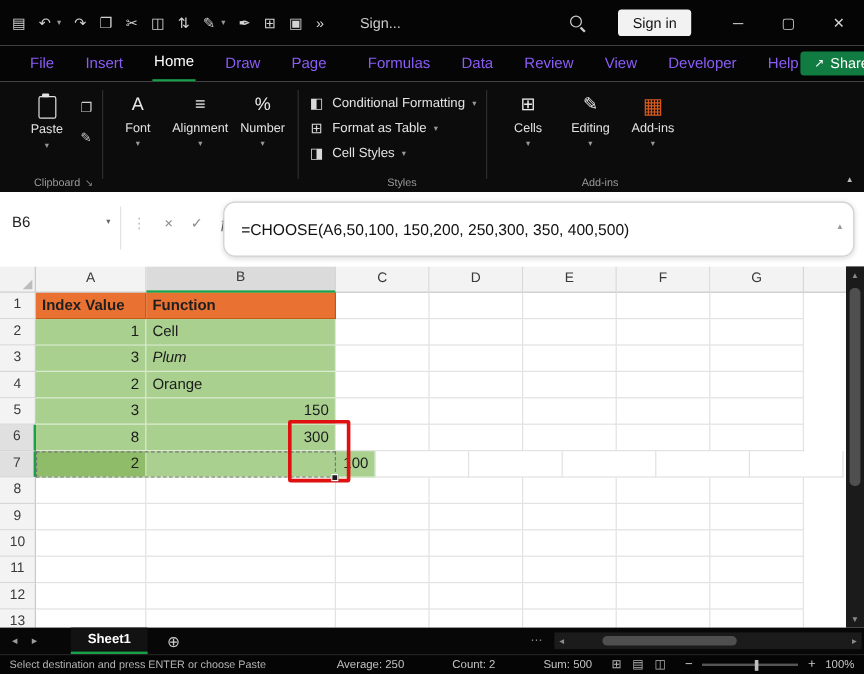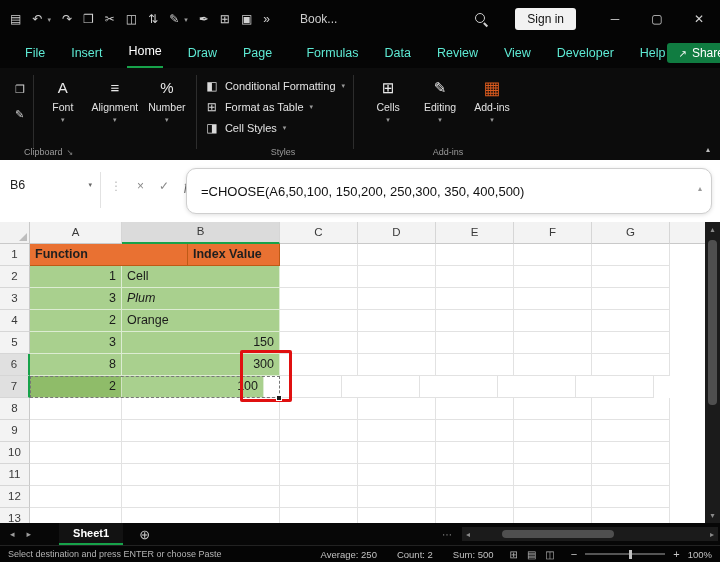--- a/index.html
+++ b/index.html
@@ -19,21 +19,21 @@
   .tb-spacer{flex:1;}
   .search-icon{position:relative;width:15px;height:15px;display:inline-block;margin-right:26px;}
   .search-icon::before{content:"";position:absolute;left:1px;top:1px;width:8px;height:8px;border:1.5px solid #cfcfcf;border-radius:50%;}
   .search-icon::after{content:"";position:absolute;left:10px;top:10px;width:5px;height:1.5px;background:#cfcfcf;transform:rotate(45deg);transform-origin:left center;}
   .signin-btn{background:#f2f2f2;color:#111;font-size:12px;padding:4px 12px;border-radius:3px;margin-right:18px;}
   .win-btn{width:42px;height:38px;display:flex;align-items:center;justify-content:center;color:#d2d2d2;font-size:12px;}
 
   
   .menubar{position:absolute;top:38px;left:0;right:0;height:30px;background:#050505;display:flex;align-items:stretch;padding-left:24px;}
   #menu-items{display:flex;gap:24px;}
-  .menu-item{font-size:12.5px;color:#5eead4;line-height:30px;padding:0 1px;}
+  .menu-item{font-size:12.5px;color:#8b5cf6;line-height:30px;padding:0 1px;}
   .menu-item.active{color:#fff;border-bottom:2.5px solid var(--green);line-height:27px;}
   .share-btn{margin-left:auto;align-self:center;margin-right:12px;background:var(--share-green);color:#fff;font-size:12px;padding:3px 12px;border-radius:3px;display:flex;align-items:center;gap:5px;}
   .share-arrow{font-size:10px;}
 
   
   .ribbon{position:absolute;top:68px;left:0;right:0;height:92px;background:#0c0c0c;display:flex;align-items:flex-start;padding:5px 6px 0 8px;}
   .rgroup{position:relative;height:87px;padding:0 5px;}
   .rgroup-label{position:absolute;bottom:3px;left:16px;right:0;text-align:center;font-size:9px;color:#9a9a9a;}
   .launcher{font-size:8px;color:#8a8a8a;margin-left:4px;}
   .rdivider{width:1px;height:74px;background:#2d2d2d;margin:2px 3px 0 3px;}
@@ -102,21 +102,21 @@
   .tab-dots{color:#8a8a8a;font-size:10px;margin-right:10px;}
   .h-scroll{width:256px;height:14px;background:#1B1B1B;display:flex;align-items:center;margin-right:2px;}
   .h-scroll .arr{font-size:8px;color:#8a8a8a;padding:0 4px;}
   .h-track{flex:1;position:relative;height:14px;}
   .h-thumb{position:absolute;left:28px;top:3px;width:112px;height:8px;background:#4F4F4F;border-radius:4px;}
 
   
   .statusbar{position:absolute;top:545px;left:0;right:0;height:17px;background:#050505;border-top:1px solid #222;display:flex;align-items:center;padding:0 8px;gap:16px;font-size:9px;color:#b5b5b5;}
   .sb-msg{white-space:nowrap;}
   .sb-spacer{flex:1;}
-  #status-stats{display:flex;gap:20px;font-size:9.5px;color:#c2c2c2;white-space:nowrap;}
+  #status-stats{display:flex;gap:40px;font-size:9.5px;color:#c2c2c2;white-space:nowrap;}
   #view-icons{display:flex;gap:9px;font-size:10px;color:#b5b5b5;}
   .zoom-wrap{display:flex;align-items:center;gap:8px;}
   .zoom-btn{font-size:11px;color:#c9c9c9;}
   .zoom-track{position:relative;width:80px;height:2px;background:#555;}
   .zoom-thumb{position:absolute;left:55%;top:-3.5px;width:3px;height:9px;background:#c0c0c0;}
   .zoom-level{font-size:9.5px;color:#c2c2c2;}
 </style>
 </head>
 <body>
 
@@ -132,21 +132,21 @@
         <div class="tb-icon" data-name="cut-icon">✂</div>
         <div class="tb-icon" data-name="chart-icon">◫</div>
         <div class="tb-icon" data-name="sort-icon">⇅</div>
         <div class="tb-icon" data-name="paintbrush-icon">✎</div>
         <div class="tb-icon" data-name="chevron-down-icon">▾</div>
         <div class="tb-icon" data-name="pen-icon">✒</div>
         <div class="tb-icon" data-name="table-icon">⊞</div>
         <div class="tb-icon" data-name="camera-icon">▣</div>
         <div class="tb-icon" data-name="overflow-chevron-icon">»</div>
       </div>
-    <div class="tb-title" data-name="document-title">Book...</div>
+    <div class="tb-title" data-name="document-title">Sign...</div>
     <div class="tb-spacer"></div>
     <span class="search-icon" data-name="search-icon"></span>
     <div class="signin-btn" data-name="signin-button">Sign in</div>
     <div class="win-btn" data-name="minimize-button">─</div>
     <div class="win-btn" data-name="maximize-button">▢</div>
     <div class="win-btn" data-name="close-button">✕</div>
   </div>
 
   <div class="menubar" data-name="ribbon-tabs-bar">
     <div id="menu-items">
@@ -164,20 +164,25 @@
       </div>
     <div class="share-btn" data-name="share-button">
       <span class="share-arrow" data-name="share-icon">↗</span>
       <span>Share</span>
     </div>
   </div>
 
   <div class="ribbon" data-name="ribbon">
     <div class="rgroup" data-name="clipboard-group">
       <div class="paste-area">
+        <div class="rbtn" data-name="paste-button">
+          <div class="clipboard-icon" data-name="clipboard-icon"></div>
+          <div class="rbtn-label">Paste</div>
+          <div class="rbtn-caret" data-name="chevron-down-icon">▾</div>
+        </div>
         <div class="small-stack">
           <span class="sm-icon" data-name="copy-icon">❐</span>
           <span class="sm-icon" data-name="format-painter-icon">✎</span>
         </div>
       </div>
       <div class="rgroup-label">
         <span data-name="clipboard-group-label">Clipboard</span><span class="launcher" data-name="dialog-launcher-icon">↘</span>
       </div>
     </div>
     <div class="rdivider"></div>
@@ -283,22 +288,22 @@
         <div class="row-h sel" data-name="row-header-7">7</div>
         <div class="row-h" data-name="row-header-8">8</div>
         <div class="row-h" data-name="row-header-9">9</div>
         <div class="row-h" data-name="row-header-10">10</div>
         <div class="row-h" data-name="row-header-11">11</div>
         <div class="row-h" data-name="row-header-12">12</div>
         <div class="row-h" data-name="row-header-13">13</div>
       </div>
     <div id="cells" data-name="cells-area">
         <div class="grid-row" data-name="table-row">
+          <div class="cell orange" data-name="cell-A1" style="width: 92px;">Index Value</div>
           <div class="cell orange" data-name="cell-B1" style="width: 158px;">Function</div>
-          <div class="cell orange" data-name="cell-A1" style="width: 92px;">Index Value</div>
           <div class="cell" data-name="cell-C1" style="width: 78px;"></div>
           <div class="cell" data-name="cell-D1" style="width: 78px;"></div>
           <div class="cell" data-name="cell-E1" style="width: 78px;"></div>
           <div class="cell" data-name="cell-F1" style="width: 78px;"></div>
           <div class="cell" data-name="cell-G1" style="width: 78px;"></div>
         </div>
         <div class="grid-row" data-name="table-row">
           <div class="cell green num" data-name="cell-A2" style="width: 92px;">1</div>
           <div class="cell green" data-name="cell-B2" style="width: 158px;">Cell</div>
           <div class="cell" data-name="cell-C2" style="width: 78px;"></div>
@@ -338,21 +343,21 @@
           <div class="cell green num" data-name="cell-A6" style="width: 92px;">8</div>
           <div class="cell green num" data-name="cell-B6" style="width: 158px;">300</div>
           <div class="cell" data-name="cell-C6" style="width: 78px;"></div>
           <div class="cell" data-name="cell-D6" style="width: 78px;"></div>
           <div class="cell" data-name="cell-E6" style="width: 78px;"></div>
           <div class="cell" data-name="cell-F6" style="width: 78px;"></div>
           <div class="cell" data-name="cell-G6" style="width: 78px;"></div>
         </div>
         <div class="grid-row" data-name="table-row">
           <div class="cell green dark num" data-name="cell-A7" style="width: 92px;">2</div>
-          <div class="cell green num" data-name="cell-B7" style="width: 142px;">100</div>
+          <div class="cell green num" data-name="cell-B7" style="width: 191px;">100</div>
           <div class="cell" data-name="cell-C7" style="width: 78px;"></div>
           <div class="cell" data-name="cell-D7" style="width: 78px;"></div>
           <div class="cell" data-name="cell-E7" style="width: 78px;"></div>
           <div class="cell" data-name="cell-F7" style="width: 78px;"></div>
           <div class="cell" data-name="cell-G7" style="width: 78px;"></div>
         </div>
         <div class="grid-row" data-name="table-row">
           <div class="cell" data-name="cell-A8" style="width: 92px;"></div>
           <div class="cell" data-name="cell-B8" style="width: 158px;"></div>
           <div class="cell" data-name="cell-C8" style="width: 78px;"></div>

